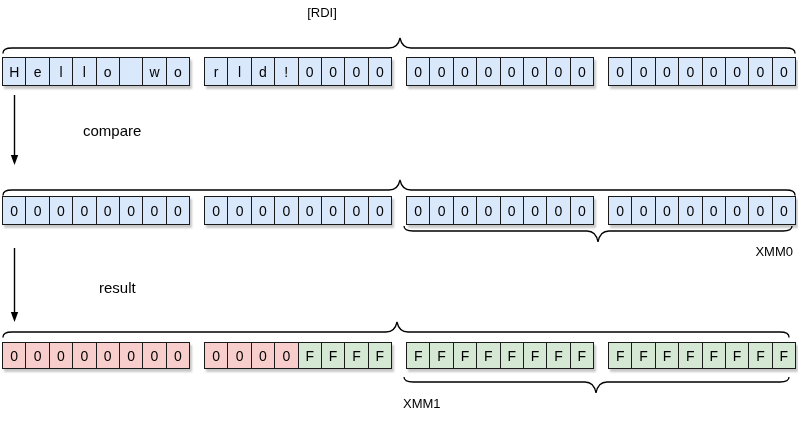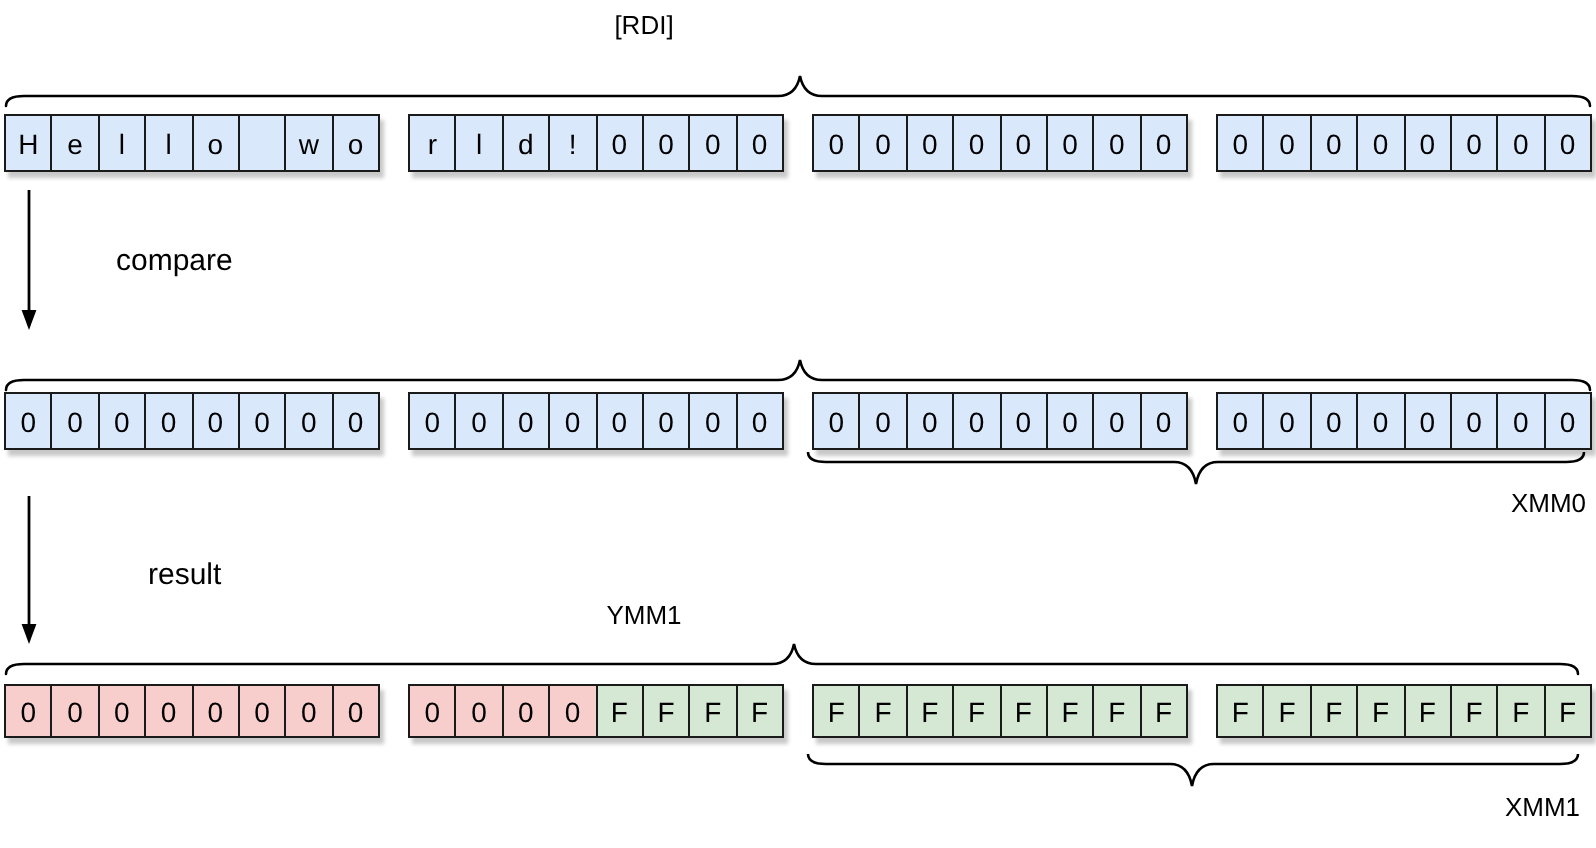--- a/index.html
+++ b/index.html
@@ -2,21 +2,21 @@
 <html style="--bg: #ffffff; --cell-blue: #dae8fc; --cell-pink: #f8cecc; --cell-green: #d5e8d4; --cell-border: #1a1a1a;"><head>
 <meta charset="utf-8">
 <style>
   html,body{margin:0;padding:0;background:#ffffff;}
   body{font-family:"Liberation Sans", sans-serif; color:#000;}
   .canvas{position:relative;width:798px;height:424px;overflow:hidden;background:var(--bg,#fff);}
 
   .lbl{position:absolute;font-size:13px;line-height:14px;white-space:nowrap;}
   .center-full{left:0;width:644px;text-align:center;}
   .half-right{left:403px;width:390px;text-align:right;}
-  .op{font-size:15px;line-height:16px;}
+  .op{font-size:15px;line-height:16px;margin-left:25px;}
 
   .brace,.arrow{position:absolute;display:block;}
   .brace path{stroke:#000;stroke-width:1.3;fill:none;stroke-linecap:round;}
   .arrow line{stroke:#000;stroke-width:1.4;}
   .arrow polygon{fill:#000;}
 
   .row{position:absolute;left:2px;width:794px;display:flex;gap:14px;}
   .group{display:flex;width:188px;box-shadow:2px 3px 2px rgba(0,0,0,0.22);}
   .cell{flex:1 1 0;height:27px;border:1px solid var(--cell-border,#1a1a1a);margin-left:-1px;
         display:flex;align-items:center;justify-content:center;
@@ -134,21 +134,20 @@
     <path d="M1,0 Q1,5 10,5 L184,5 Q193,5 195,16 Q197,5 206,5 L380,5 Q389,5 389,0"></path>
   </svg>
   <div class="lbl half-right" style="top:245px">XMM0</div>
 
   <svg class="arrow" style="left:7px;top:248px" width="16" height="74" viewBox="0 0 16 74">
     <line x1="7.5" y1="0" x2="7.5" y2="65"></line>
     <polygon points="3.8,64 11.2,64 7.5,74"></polygon>
   </svg>
   <div class="lbl op" style="left:74px;top:280px">result</div>
 
-  <div class="lbl center-full" style="top:301px">YMM1</div>
   <svg class="brace" style="left:2px;top:320px" width="788" height="19" viewBox="0 0 788 19">
     <path d="M1,17 Q1,12 10,12 L384,12 Q393,12 395,2 Q397,12 406,12 L778,12 Q787,12 787,17"></path>
   </svg>
   <div class="row row-short" style="top:342px">
       <div class="group">
         <div class="cell c-pink">0</div>
         <div class="cell c-pink">0</div>
         <div class="cell c-pink">0</div>
         <div class="cell c-pink">0</div>
         <div class="cell c-pink">0</div>
@@ -183,15 +182,15 @@
         <div class="cell c-green">F</div>
         <div class="cell c-green">F</div>
         <div class="cell c-green">F</div>
         <div class="cell c-green">F</div>
         <div class="cell c-green">F</div>
       </div>
     </div>
   <svg class="brace" style="left:403px;top:377px" width="387" height="18" viewBox="0 0 387 18">
     <path d="M1,0 Q1,5 10,5 L182,5 Q191,5 193,16 Q195,5 204,5 L377,5 Q386,5 386,0"></path>
   </svg>
-  <div class="lbl" style="left:403px;top:397px;width:387px;text-align:right">XMM1</div>
+  <div class="lbl" style="left:403px;top:397px;width:387px;text-align:left">XMM1</div>
 
 </div>
 
 </body></html>

